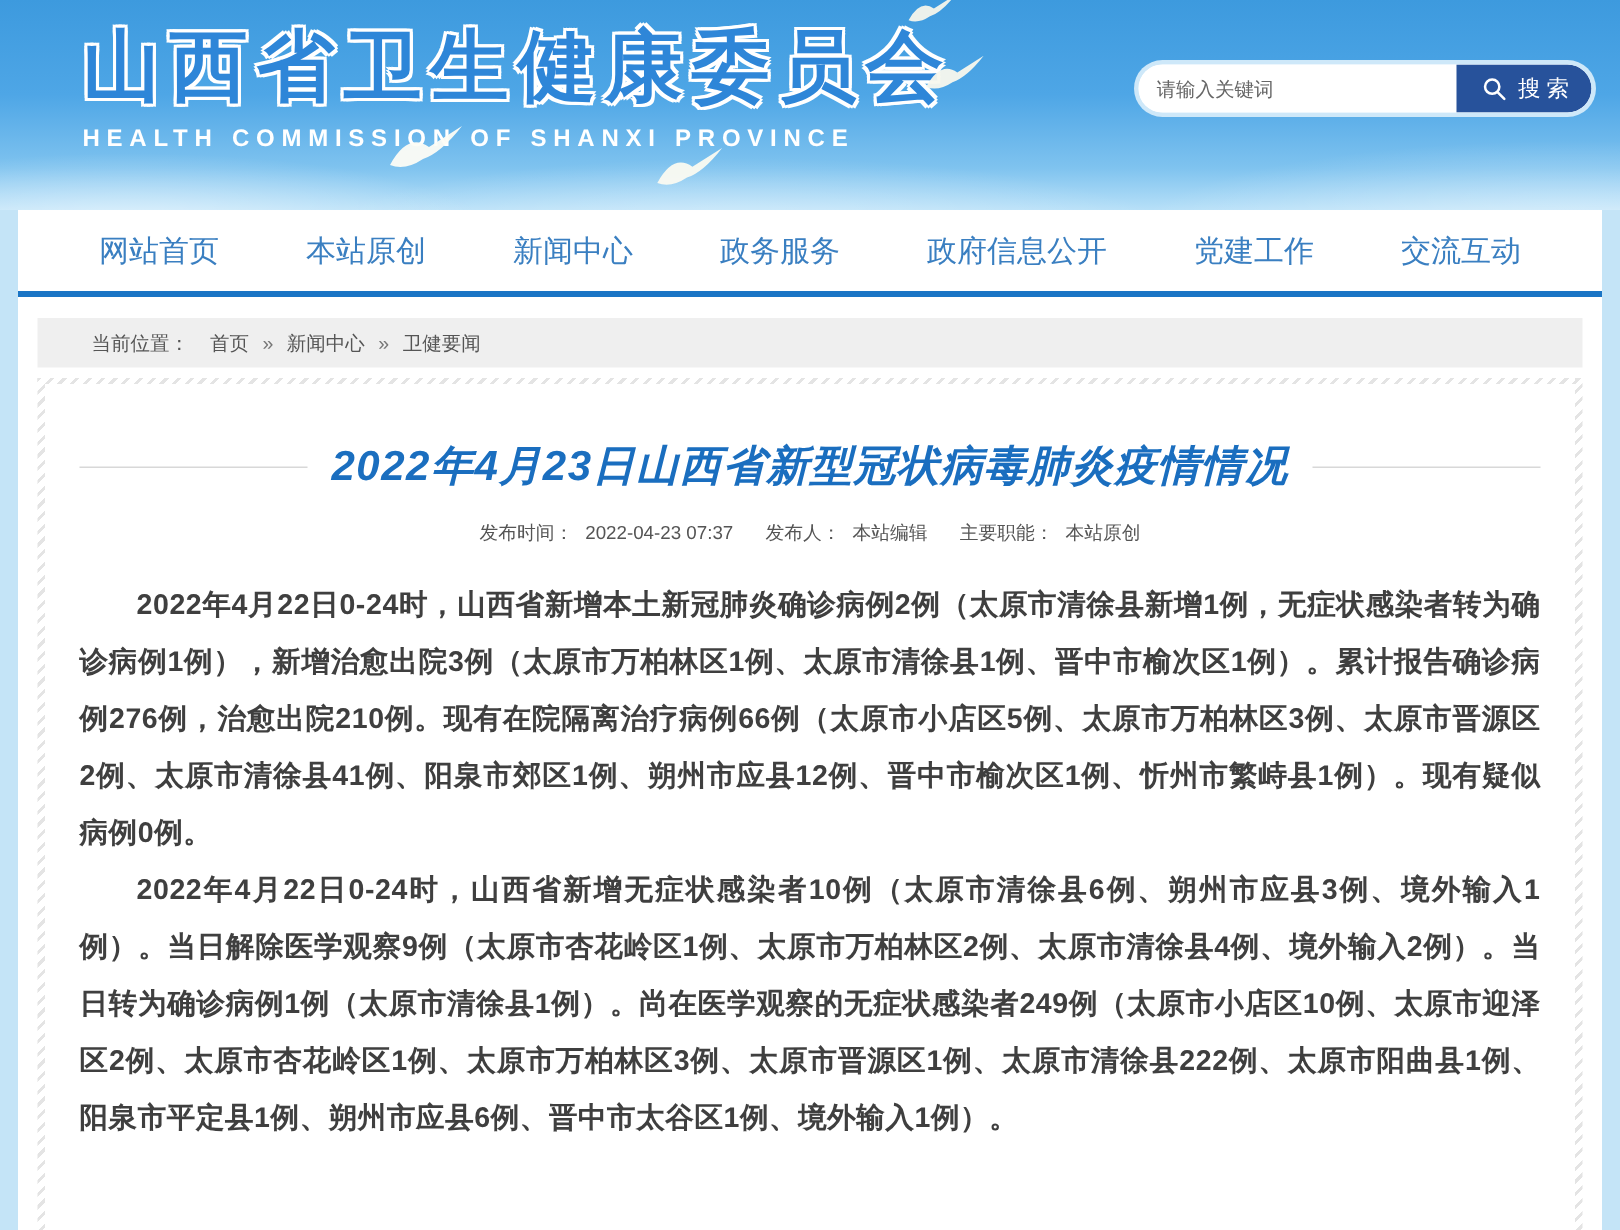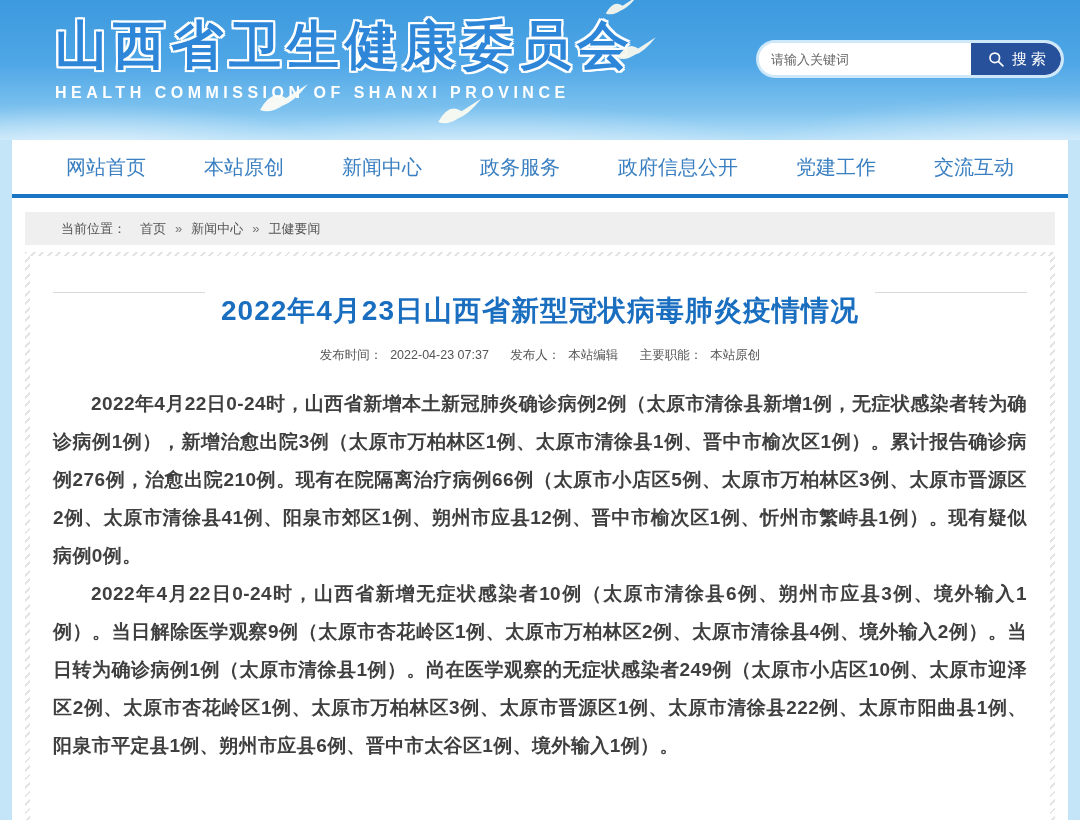--- a/index.html
+++ b/index.html
@@ -84,21 +84,21 @@
   .article {
     position:relative; margin:7px 13px 0; padding:40px 28px 0;
   }
   .article .stripe {
     position:absolute; background:repeating-linear-gradient(135deg,#e4e4e4 0 2px, transparent 2px 6px);
   }
   .stripe-left  { left:0; top:0; bottom:-200px; width:5px; }
   .stripe-right { right:0; top:0; bottom:-200px; width:5px; }
   .stripe-top   { left:0; right:0; top:0; height:4px; }
 
-  .title-row { display:flex; gap:16px; }
+  .title-row { display:flex; align-items:center; gap:16px;font-style:italic; }
   .title-row::before, .title-row::after {
     content:""; flex:1; height:1px; background:#d8d8d8;
   }
   .article-title {
     margin:0; color:#1a6ebf; font-size:28px; font-weight:bold;
     letter-spacing:1px; white-space:nowrap;
   }
   .meta {
     margin-top:17px; text-align:center; font-size:12.5px; color:#555;
   }

